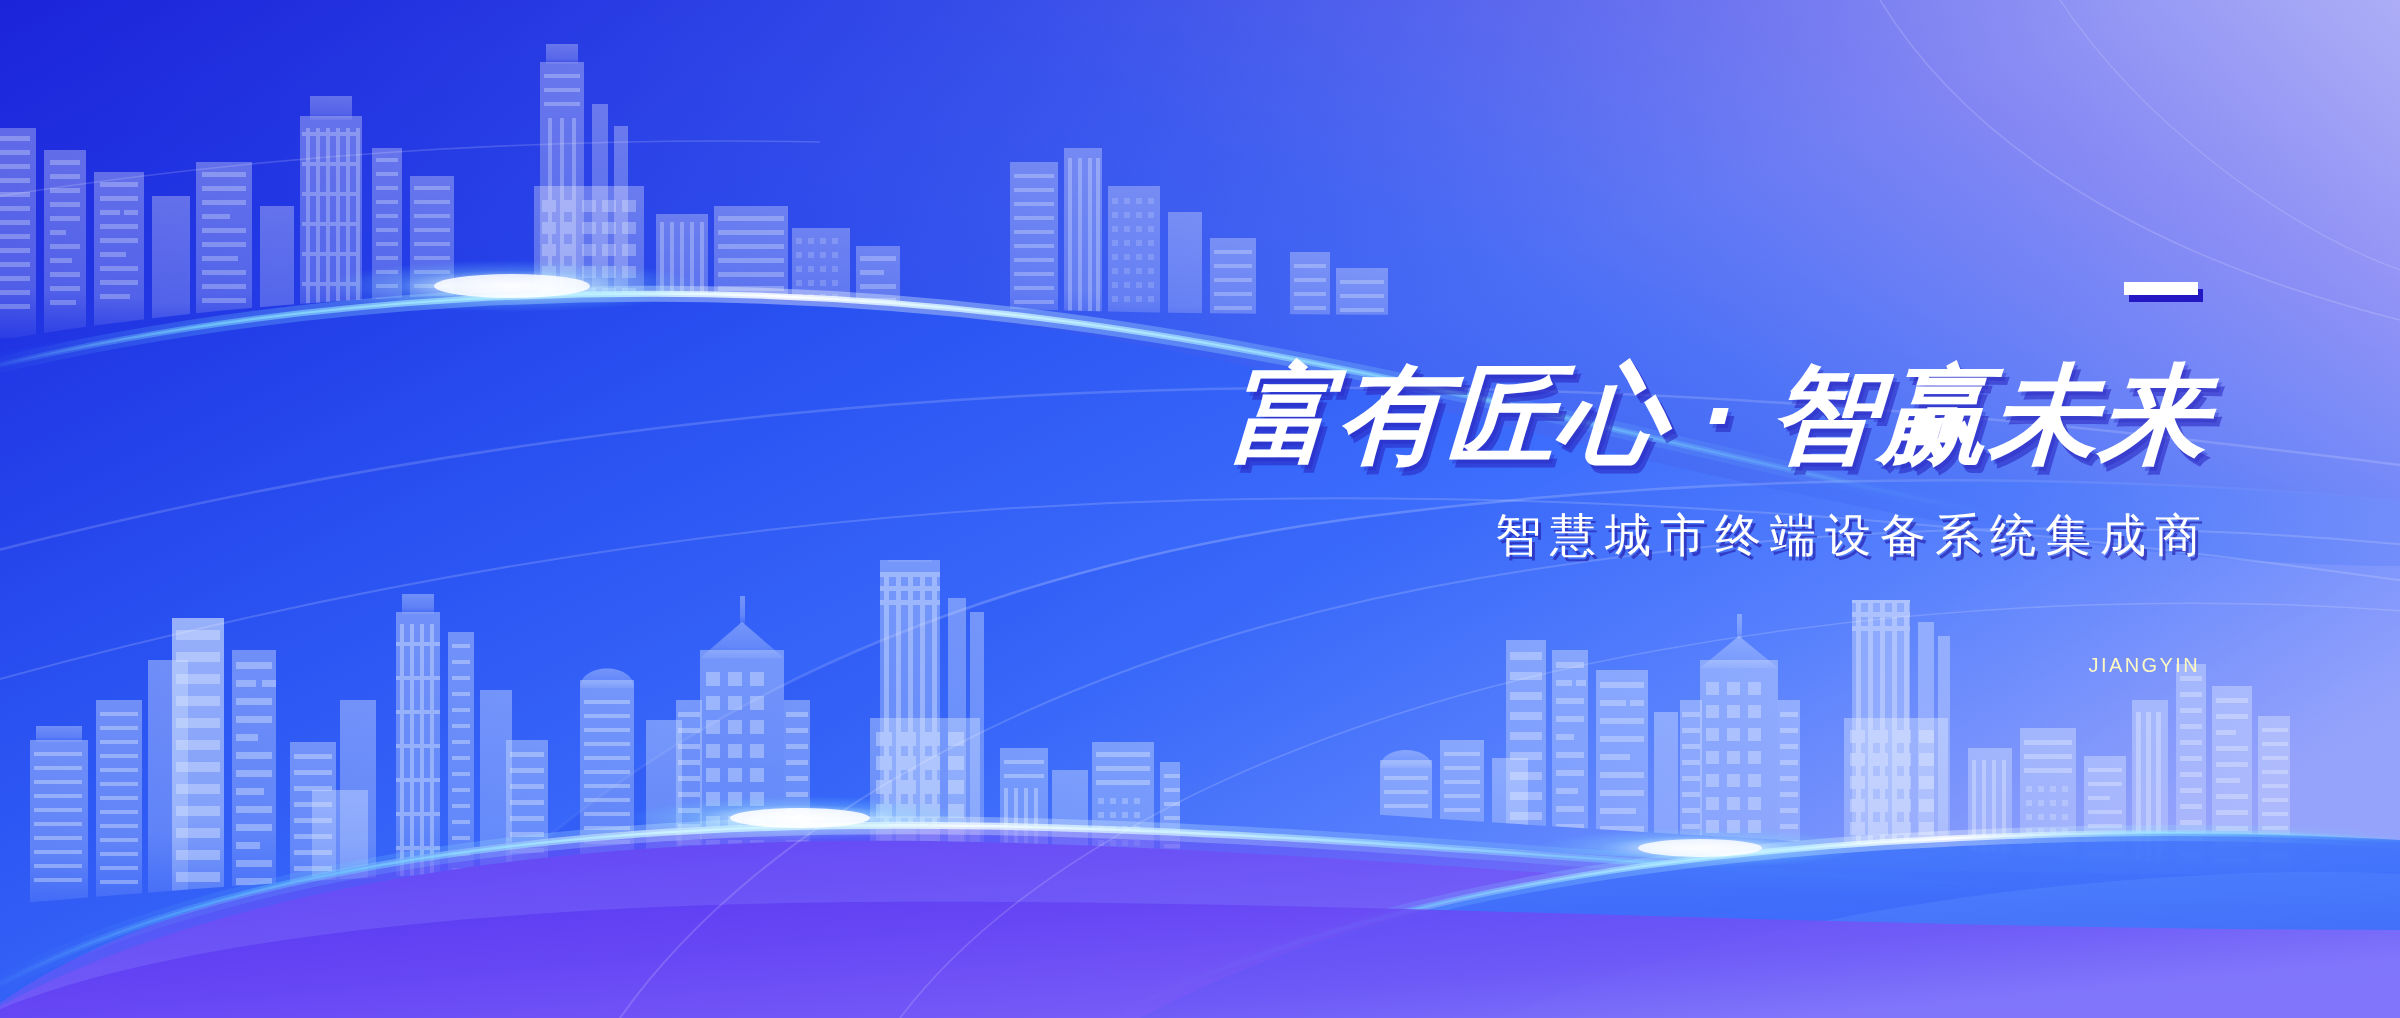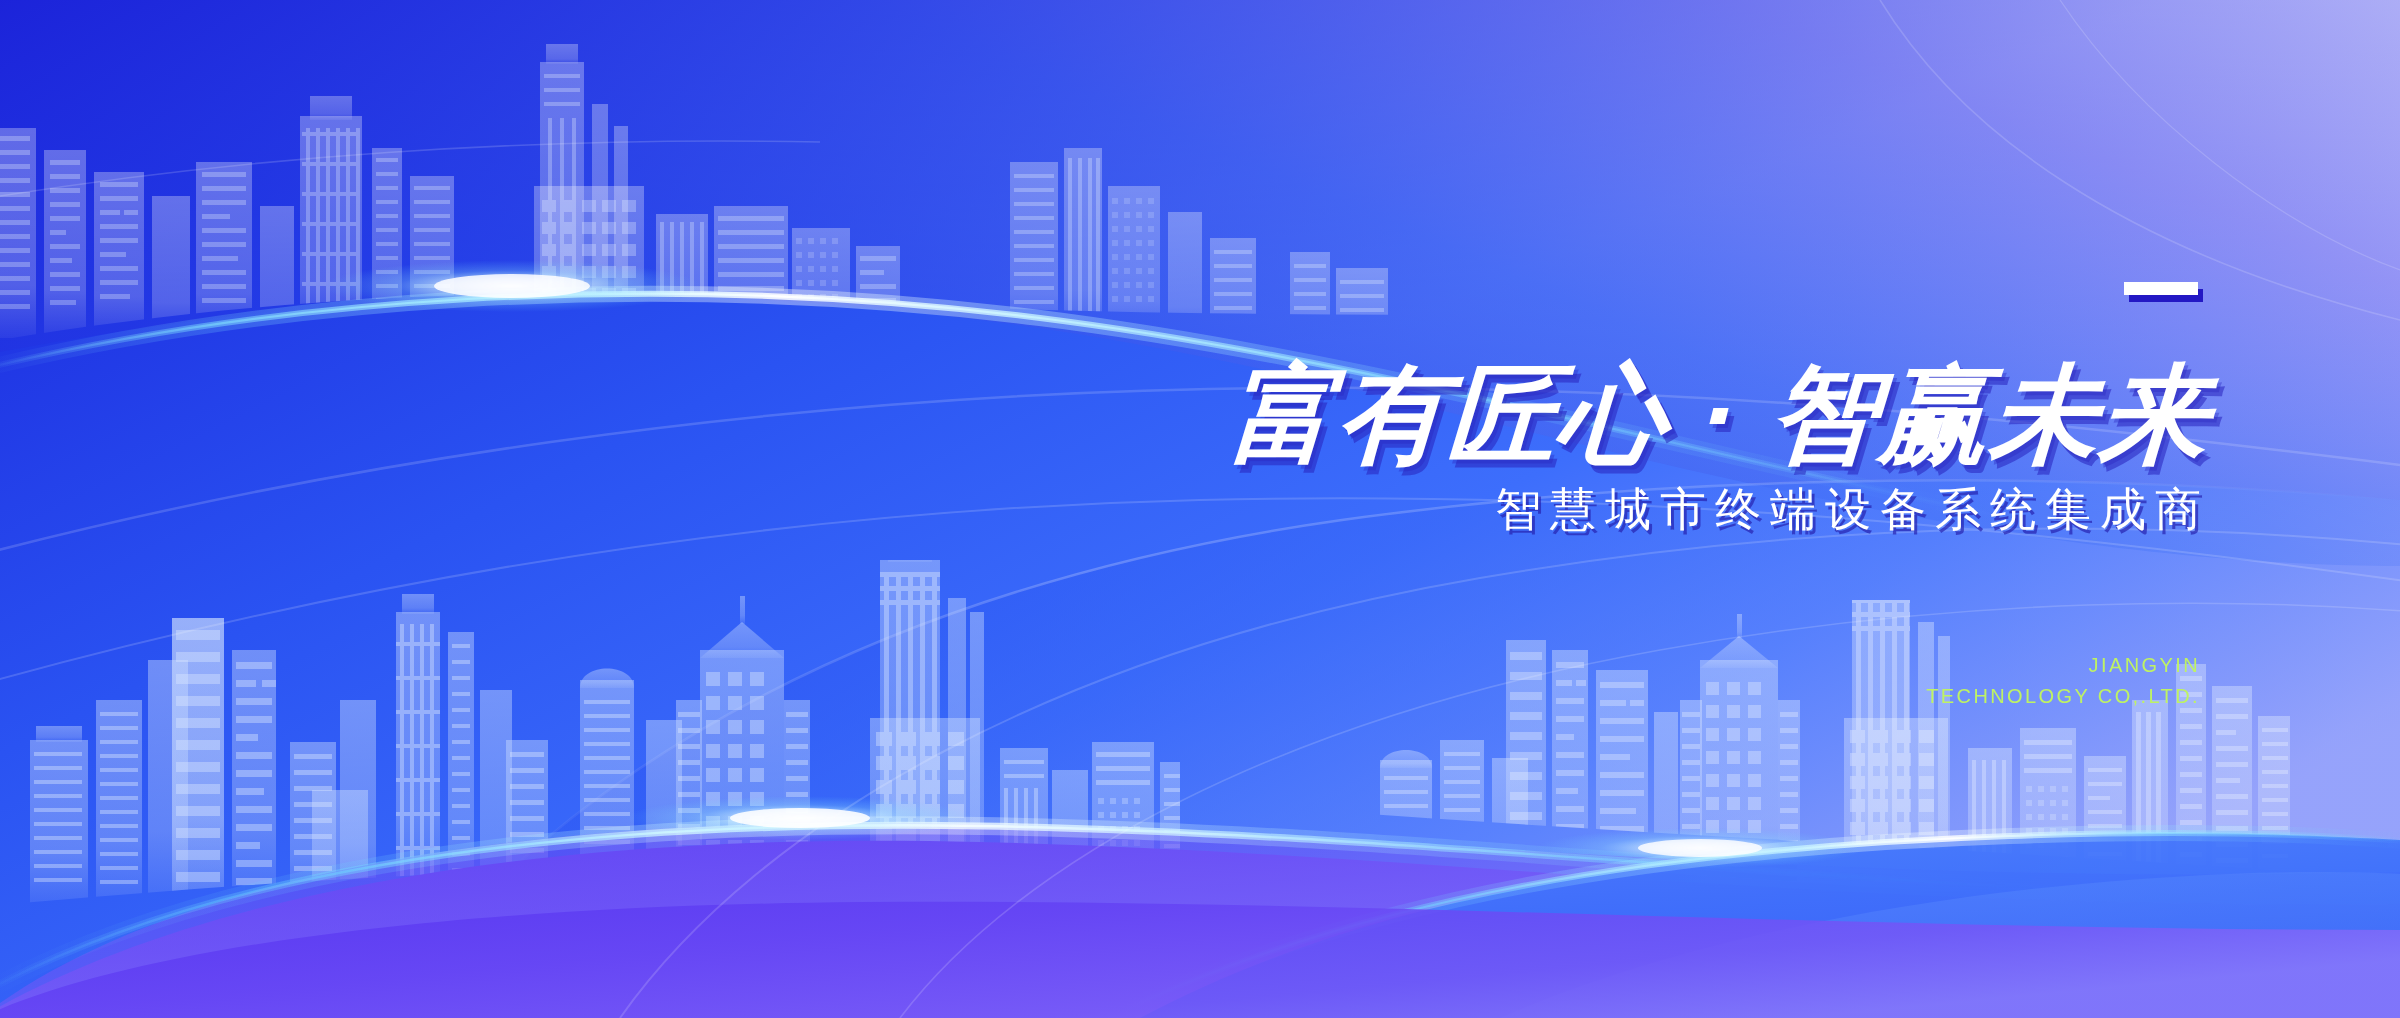--- a/index.html
+++ b/index.html
@@ -66,21 +66,21 @@
     text-shadow:
        6px 8px 0 rgba(40, 35, 190, 0.55),
        3px 4px 0 rgba(40, 35, 190, 0.35);
     transform: skewX(-3deg);
     transform-origin: right center;
   }
 
   .subhead {
     position: absolute;
     left: 1060px;
-    top: 482px;
+    top: 508px;
     width: 1150px;
     text-align: right;
     font-family: "Liberation Sans", "DejaVu Sans", sans-serif;
     font-weight: 400;
     font-size: 46px;
     line-height: 1.2;
     letter-spacing: 9px;
     color: #ffffff;
     white-space: nowrap;
     text-shadow: 3px 4px 0 rgba(36, 28, 170, 0.65);
@@ -90,21 +90,21 @@
     position: absolute;
     left: 1760px;
     top: 650px;
     width: 440px;
     text-align: right;
     font-family: "Liberation Sans", "DejaVu Sans", sans-serif;
     font-weight: 400;
     font-size: 20px;
     line-height: 1.55;
     letter-spacing: 2.4px;
-    color: #bef264;
+    color: #fef9c3;
     white-space: nowrap;
   }
   .company-en .ln { display: block; }
 </style>
 </head>
 <body>
 
 <div id="banner">
 
   <svg class="layer" viewBox="0 0 2400 1018" preserveAspectRatio="none" xmlns="http://www.w3.org/2000/svg">
@@ -1218,17 +1218,16 @@
   <div class="text-block">
 
     <div class="accent-dash"></div>
 
     <div class="headline">富有匠心 · 智赢未来</div>
 
     <div class="subhead">智慧城市终端设备系统集成商</div>
 
     <div class="company-en">
       <span class="ln">JIANGYIN</span>
-      <span class="ln">TECHNOLOGY CO,.LTD.</span>
     </div>
 
   </div>
 </div>
 
 </body></html>

